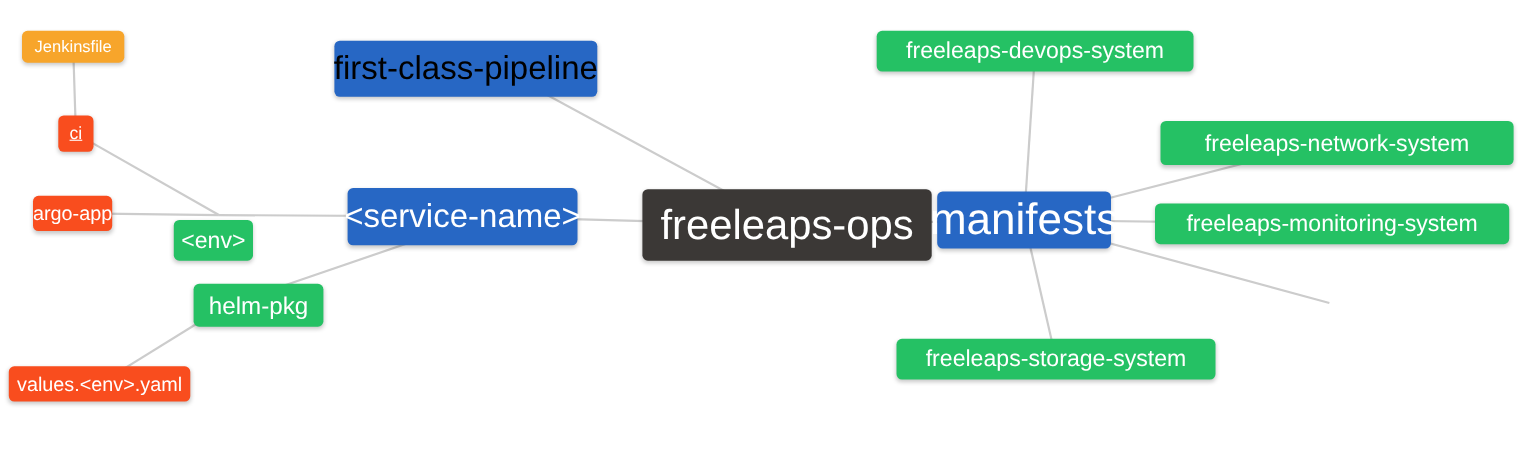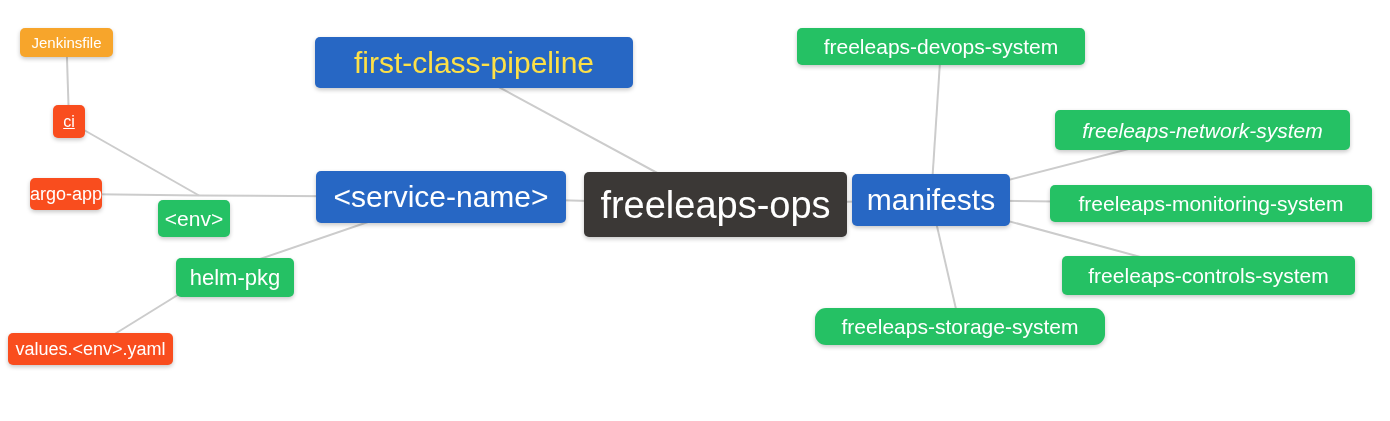--- a/index.html
+++ b/index.html
@@ -57,22 +57,21 @@
       <line stroke="#cccccc" stroke-width="2" x1="931" y1="200" x2="1208.5" y2="275.5"></line>
       <line stroke="#cccccc" stroke-width="2" x1="931" y1="200" x2="960" y2="326.5"></line>
     </svg>
 
 <div class="node" style="left: 20px; top: 28px; width: 93px; height: 29px; font-size: 15px; background: rgb(247, 165, 43); color: rgb(255, 255, 255);">Jenkinsfile</div>
     <div class="node" style="left: 53px; top: 105px; width: 32px; height: 33px; font-size: 16px; background: rgb(249, 77, 30); color: rgb(255, 255, 255); text-decoration: underline;">ci</div>
     <div class="node" style="left: 30px; top: 178px; width: 72px; height: 32px; font-size: 18px; background: rgb(249, 77, 30); color: rgb(255, 255, 255);">argo-app</div>
     <div class="node" style="left: 158px; top: 177px; width: 72px; height: 37px; font-size: 21px; background: rgb(37, 193, 100); color: rgb(255, 255, 255); margin-top: 23px;">&lt;env&gt;</div>
     <div class="node" style="left: 147px; top: 258px; width: 118px; height: 39px; font-size: 22px; background: rgb(37, 193, 100); color: rgb(255, 255, 255); margin-left: 29px;">helm-pkg</div>
     <div class="node" style="left: 8px; top: 333px; width: 165px; height: 32px; font-size: 18px; background: rgb(249, 77, 30); color: rgb(255, 255, 255);">values.&lt;env&gt;.yaml</div>
-    <div class="node" style="left: 315px; top: 37px; width: 318px; height: 51px; font-size: 30px; background: rgb(39, 103, 196); color: #fde047;">first-class-pipeline</div>
-    <div class="node" style="left: 316px; top: 171px; width: 250px; height: 52px; font-size: 30px; background: rgb(39, 103, 196); color: rgb(255, 255, 255);">&lt;service-name&gt;</div>
+    <div class="node" style="left: 304px; top: 37px; width: 239px; height: 51px; font-size: 30px; background: rgb(39, 103, 196); color: #000000;">first-class-pipeline</div>
+    <div class="node" style="left: 316px; top: 171px; width: 209px; height: 52px; font-size: 30px; background: rgb(39, 103, 196); color: rgb(255, 255, 255);">&lt;service-name&gt;</div>
     <div class="node" style="left: 584px; top: 172px; width: 263px; height: 65px; font-size: 38px; background: rgb(59, 56, 54); color: rgb(255, 255, 255); text-align: center;">freeleaps-ops</div>
-    <div class="node" style="left: 852px; top: 174px; width: 158px; height: 52px; font-size: 30px; background: rgb(39, 103, 196); color: rgb(255, 255, 255);">manifests</div>
+    <div class="node" style="left: 852px; top: 174px; width: 158px; height: 52px; font-size: 40px; background: rgb(39, 103, 196); color: rgb(255, 255, 255);">manifests</div>
     <div class="node" style="left: 797px; top: 28px; width: 288px; height: 37px; font-size: 21px; background: rgb(37, 193, 100); color: rgb(255, 255, 255);">freeleaps-devops-system</div>
-    <div class="node" style="left: 1055px; top: 110px; width: 295px; height: 40px; font-size: 21px; background: rgb(37, 193, 100); color: rgb(255, 255, 255); font-style: italic;">freeleaps-network-system</div>
+    <div class="node" style="left: 1055px; top: 110px; width: 321px; height: 40px; font-size: 21px; background: rgb(37, 193, 100); color: rgb(255, 255, 255);">freeleaps-network-system</div>
     <div class="node" style="left: 1050px; top: 185px; width: 322px; height: 37px; font-size: 21px; background: rgb(37, 193, 100); color: rgb(255, 255, 255);">freeleaps-monitoring-system</div>
-    <div class="node" style="left: 1062px; top: 256px; width: 293px; height: 39px; font-size: 21px; background: rgb(37, 193, 100); color: rgb(255, 255, 255);">freeleaps-controls-system</div>
-    <div class="node" style="left: 815px; top: 308px; width: 290px; height: 37px; font-size: 21px; background: rgb(37, 193, 100); color: rgb(255, 255, 255); border-radius: 11px;">freeleaps-storage-system</div>
+    <div class="node" style="left: 815px; top: 308px; width: 290px; height: 37px; font-size: 21px; background: rgb(37, 193, 100); color: rgb(255, 255, 255);">freeleaps-storage-system</div>
   </div>
 
 </body></html>

